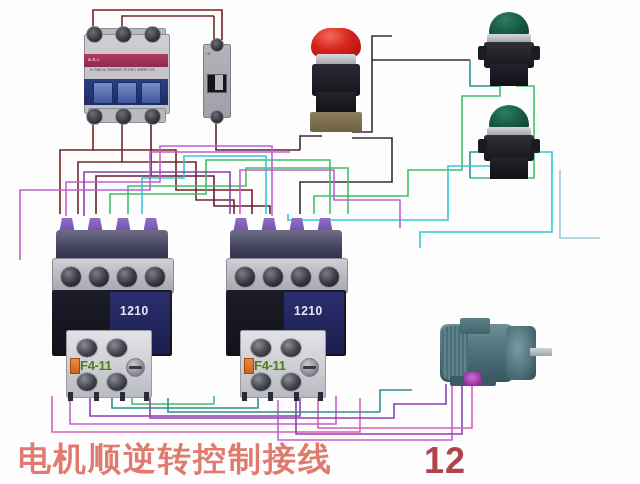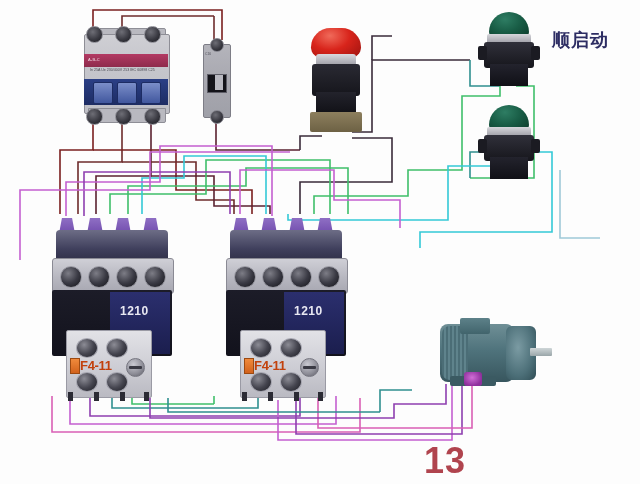--- a/index.html
+++ b/index.html
@@ -60,21 +60,21 @@
   .claw{position:absolute;top:0;width:18px;height:34px;background:linear-gradient(180deg,#8f6fc4 0%,#6b46a8 55%,#3f2a66 100%);clip-path:polygon(22% 0,78% 0,100% 62%,50% 100%,0 62%);}
   .cont .graybar{position:absolute;left:4px;top:46px;width:120px;height:34px;background:linear-gradient(180deg,#cfcfd6 0%,#b7b7c0 55%,#a7a7b1 100%);border:1px solid #8a8a94;border-radius:3px;}
   .port{position:absolute;top:54px;width:20px;height:20px;border-radius:50%;background:radial-gradient(circle at 36% 32%,#7d7d86 0%,#3a3a44 52%,#121217 100%);border:1px solid #9a9aa3;}
   .cont .midbody{position:absolute;left:4px;top:78px;width:120px;height:66px;background:linear-gradient(180deg,#1c1c28 0%,#12121c 100%);border-radius:2px;}
   .cont .bluebox{position:absolute;left:62px;top:80px;width:60px;height:62px;background:linear-gradient(180deg,#2b2f6e 0%,#1b1e4e 100%);}
   .cont .model{position:absolute;left:72px;top:92px;font-size:12px;color:#e8e8f2;font-weight:bold;letter-spacing:.5px;}
   .cont .ovl{position:absolute;left:18px;top:118px;width:84px;height:66px;background:linear-gradient(180deg,#e2e2e6 0%,#cdcdd4 55%,#babac2 100%);border:1px solid #9a9aa4;border-radius:2px;}
   .cont .ovlport{position:absolute;top:126px;width:20px;height:18px;border-radius:50%;background:radial-gradient(circle at 36% 32%,#8c8c95 0%,#45454f 52%,#1a1a21 100%);border:1px solid #a6a6b0;}
   .cont .ovlport2{position:absolute;top:160px;width:20px;height:18px;border-radius:50%;background:radial-gradient(circle at 36% 32%,#8c8c95 0%,#45454f 52%,#1a1a21 100%);border:1px solid #a6a6b0;}
   .cont .flag{position:absolute;left:22px;top:146px;width:8px;height:14px;background:linear-gradient(180deg,#f08a3c 0%,#d2621c 100%);border:1px solid #9c4a12;}
-  .cont .ovltext{position:absolute;left:32px;top:146px;font-size:13px;font-weight:bold;color:#c2410c;letter-spacing:-.3px;}
+  .cont .ovltext{position:absolute;left:32px;top:146px;font-size:13px;font-weight:bold;color:#4d7c0f;letter-spacing:-.3px;}
   .cont .knob{position:absolute;left:78px;top:146px;width:17px;height:17px;border-radius:50%;background:radial-gradient(circle at 38% 32%,#c9c9d1 0%,#8d8d97 60%,#5c5c66 100%);border:1px solid #75757f;}
   .cont .knob:after{content:"";position:absolute;left:2px;top:7px;width:13px;height:3px;background:#3a3a44;border-radius:1px;}
   .cont .pin{position:absolute;width:5px;height:9px;background:#2b2b34;}
   .cont1{left:48px;top:212px;}
   .cont2{left:222px;top:212px;}
 
   
   .motor{left:424px;top:310px;width:130px;height:88px;}
   .motor .shell{position:absolute;left:16px;top:14px;width:74px;height:58px;background:linear-gradient(180deg,#6f8f96 0%,#4f737c 45%,#38565e 100%);border-radius:8px;}
   .motor .fins{position:absolute;left:18px;top:16px;width:26px;height:54px;background:repeating-linear-gradient(90deg,#4b6d76 0 2px,#5f838c 2px 4px);border-radius:8px 0 0 8px;}
@@ -192,21 +192,20 @@
   </div>
 
   <div class="node pb pb1">
     <div class="cap"></div>
     <div class="collar"></div>
     <div class="blk"></div>
     <div class="ear" style="left:0px"></div>
     <div class="ear" style="left:53px"></div>
     <div class="base"></div>
   </div>
-  <div class="pblabel" style="left:552px;top:28px">顺启动</div>
 
   <div class="node pb pb2">
     <div class="cap"></div>
     <div class="collar"></div>
     <div class="blk"></div>
     <div class="ear" style="left:0px"></div>
     <div class="ear" style="left:53px"></div>
     <div class="base"></div>
   </div>
 
@@ -273,15 +272,16 @@
   <div class="node motor">
     <div class="shell"></div>
     <div class="fins"></div>
     <div class="tbox"></div>
     <div class="endbell"></div>
     <div class="shaft"></div>
     <div class="foot"></div>
     <div class="lug"></div>
   </div>
 
-  <div class="pagenum">13</div>
+  <div class="title">电机顺逆转控制接线</div>
+  <div class="pagenum">12</div>
 
 </div>
 
 </body></html>

